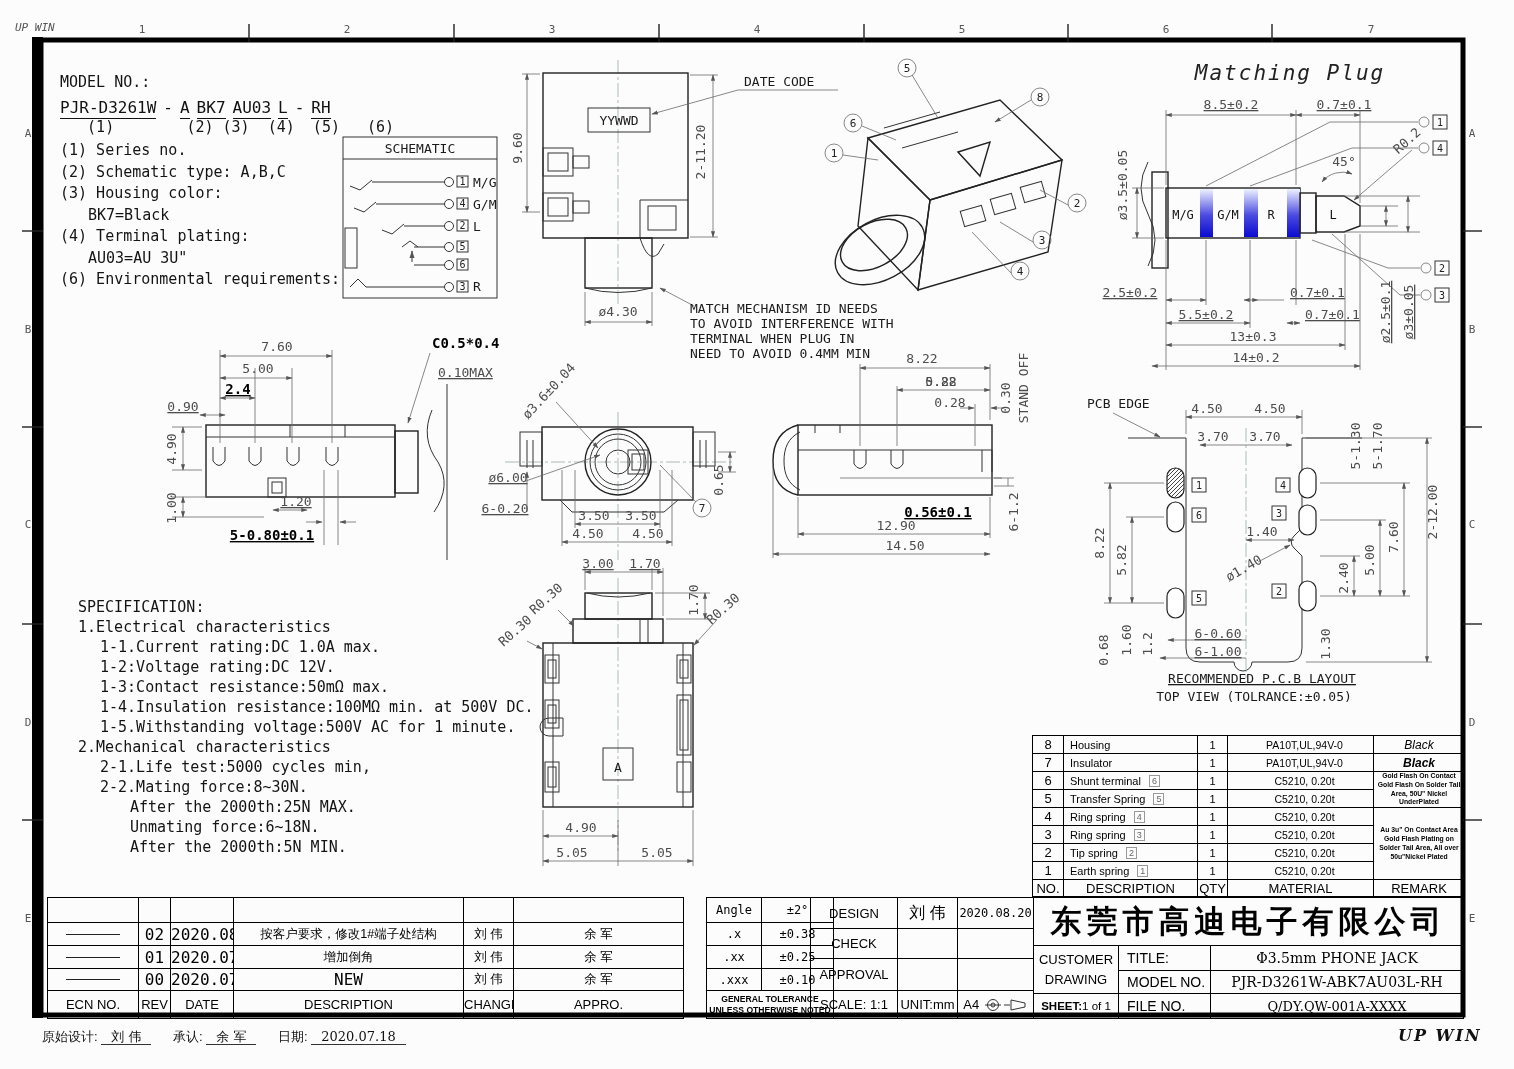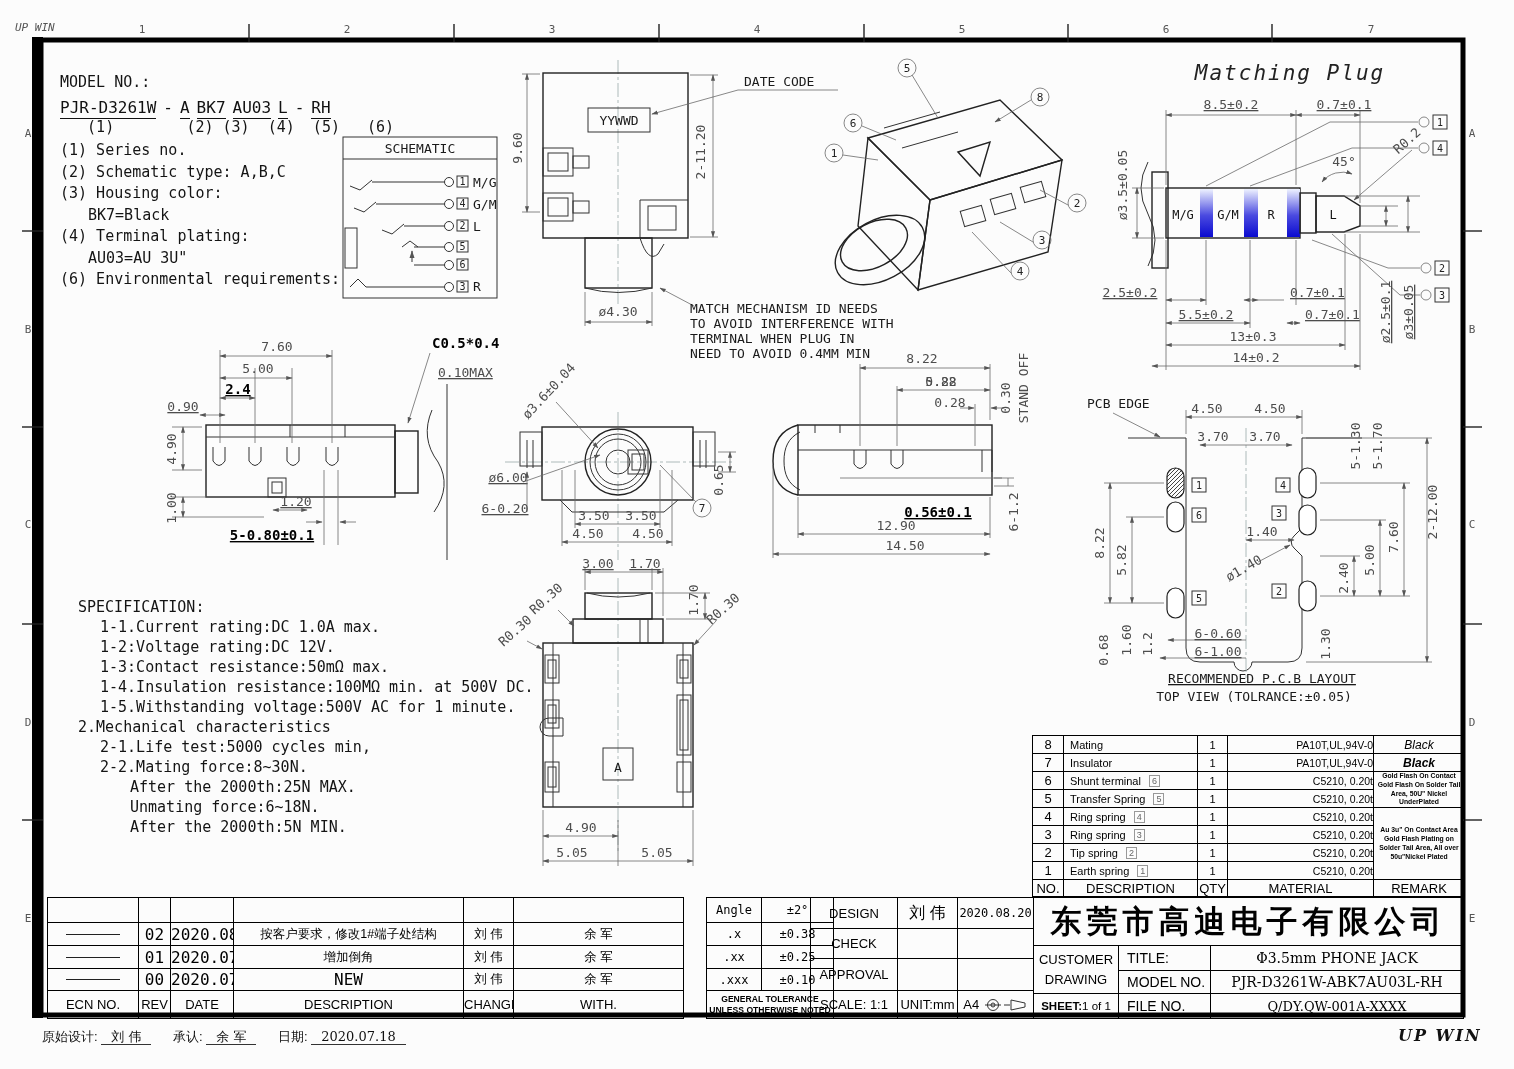--- a/index.html
+++ b/index.html
@@ -31,21 +31,21 @@
   .pn{font:16px "DejaVu Sans Mono",monospace;white-space:pre}
   .pn span{margin-right:7px}
   .pn .u{border-bottom:1.2px solid #111;padding-bottom:1px}
   
   table.t{position:absolute;border-collapse:collapse;table-layout:fixed;background:transparent}
   table.t td{border:1.5px solid #000;padding:0;overflow:hidden;text-align:center;vertical-align:middle;
              font-family:"Liberation Sans",sans-serif;color:#000}
   .bom td{font-size:11px}
   .bom .no{font-size:13px}
   .bom .desc{text-align:left;padding-left:6px}
-  .bom .mat{text-align:right;padding-left:8px;font-size:10.5px}
+  .bom .mat{text-align:center;padding-left:8px;font-size:10.5px}
   .bom .remark-big{font-size:12px;font-weight:bold;font-style:italic}
   .bom .remark-sm{font-size:6.8px;font-weight:bold;line-height:1.3;padding:0 2px}
   .bom .hdr{font-size:13px}
   .tag{display:inline-block;border:1px solid #999;color:#666;font-size:9px;line-height:10px;
        padding:0 2px;margin-left:8px;vertical-align:1px}
   .rev .ecnline{width:60%;margin:0 auto;border-top:1.3px solid #222}
   .rev .cjk{font-size:12.5px}
   .rev .mono{font-family:"DejaVu Sans Mono",monospace;font-size:16px}
   .rev .hdr{font-size:13px}
   .tol td{font-size:12px}
@@ -602,20 +602,21 @@
   <div class="techtext">(2) Schematic type: A,B,C</div>
   <div class="techtext">(3) Housing color:</div>
   <div class="techtext" style="padding-left:28px">BK7=Black</div>
   <div class="techtext">(4) Terminal plating:</div>
   <div class="techtext" style="padding-left:28px">AU03=AU 3U"</div>
   <div class="techtext">(6) Environmental requirements:</div>
 </div>
 
 <div class="abs" style="left:78px;top:597px">
   <div class="techtext" style="line-height:20px">SPECIFICATION:</div>
+  <div class="techtext" style="line-height:20px">1.Electrical characteristics</div>
   <div class="techtext" style="line-height:20px;padding-left:22px">1-1.Current rating:DC 1.0A max.</div>
   <div class="techtext" style="line-height:20px;padding-left:22px">1-2:Voltage rating:DC 12V.</div>
   <div class="techtext" style="line-height:20px;padding-left:22px">1-3:Contact resistance:50mΩ max.</div>
   <div class="techtext" style="line-height:20px;padding-left:22px">1-4.Insulation resistance:100MΩ min. at 500V DC.</div>
   <div class="techtext" style="line-height:20px;padding-left:22px">1-5.Withstanding voltage:500V AC for 1 minute.</div>
   <div class="techtext" style="line-height:20px">2.Mechanical characteristics</div>
   <div class="techtext" style="line-height:20px;padding-left:22px">2-1.Life test:5000 cycles min,</div>
   <div class="techtext" style="line-height:20px;padding-left:22px">2-2.Mating force:8~30N.</div>
   <div class="techtext" style="line-height:20px;padding-left:52px">After the 2000th:25N MAX.</div>
   <div class="techtext" style="line-height:20px;padding-left:52px">Unmating force:6~18N.</div>
@@ -626,21 +627,21 @@
   <colgroup>
         <col style="width:31px">
         <col style="width:134px">
         <col style="width:30px">
         <col style="width:146px">
         <col style="width:91px">
       </colgroup>
   <tbody>
         <tr style="height:18px">
     <td class="no">8</td>
-    <td class="desc">Mating</td>
+    <td class="desc">Housing</td>
     <td>1</td>
     <td class="mat">PA10T,UL,94V-0</td>
     <td class="remark-big" style="font-weight:500">Black</td>
   </tr>
   <tr style="height:18px">
     <td class="no">7</td>
     <td class="desc">Insulator</td>
     <td>1</td>
     <td class="mat">PA10T,UL,94V-0</td>
     <td class="remark-big">Black</td>
@@ -740,21 +741,21 @@
     <td class="mono">NEW</td>
     <td class="cjk">刘 伟</td>
     <td class="cjk">余 军</td>
   </tr>
   <tr style="height:28px">
     <td class="hdr">ECN NO.</td>
     <td class="hdr">REV</td>
     <td class="hdr">DATE</td>
     <td class="hdr">DESCRIPTION</td>
     <td class="hdr">CHANGE</td>
-    <td class="hdr">WITH.</td>
+    <td class="hdr">APPRO.</td>
   </tr>
 </tbody>
     </table>
 
 <table class="t tol" style="left:706px;top:897px;width:127px">
   <colgroup>
         <col style="width:55px">
         <col style="width:72px">
       </colgroup>
   <tbody>

